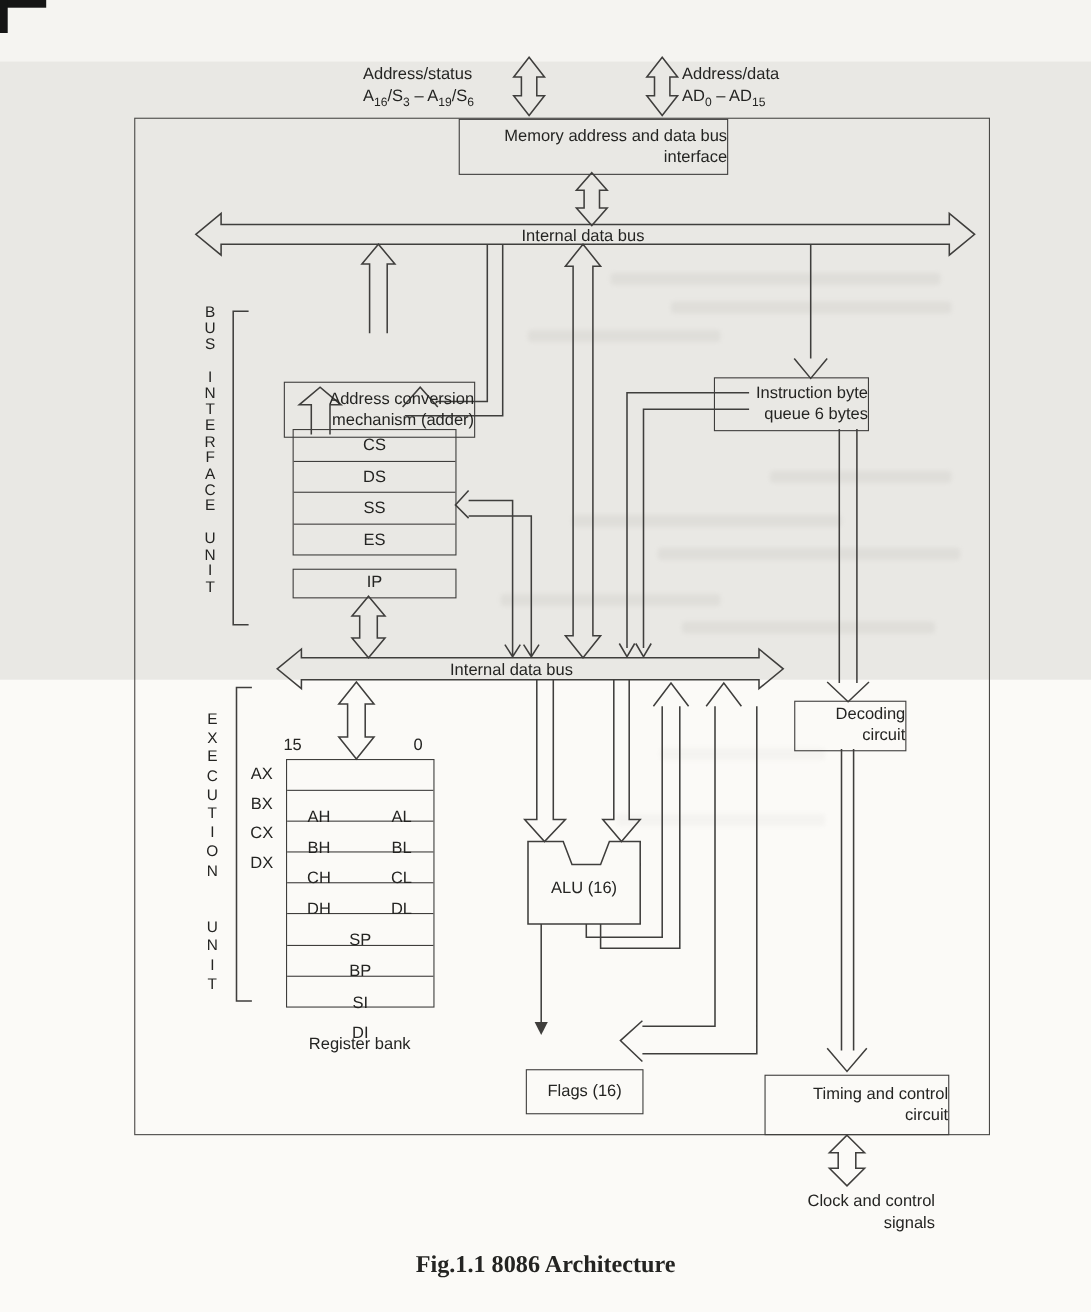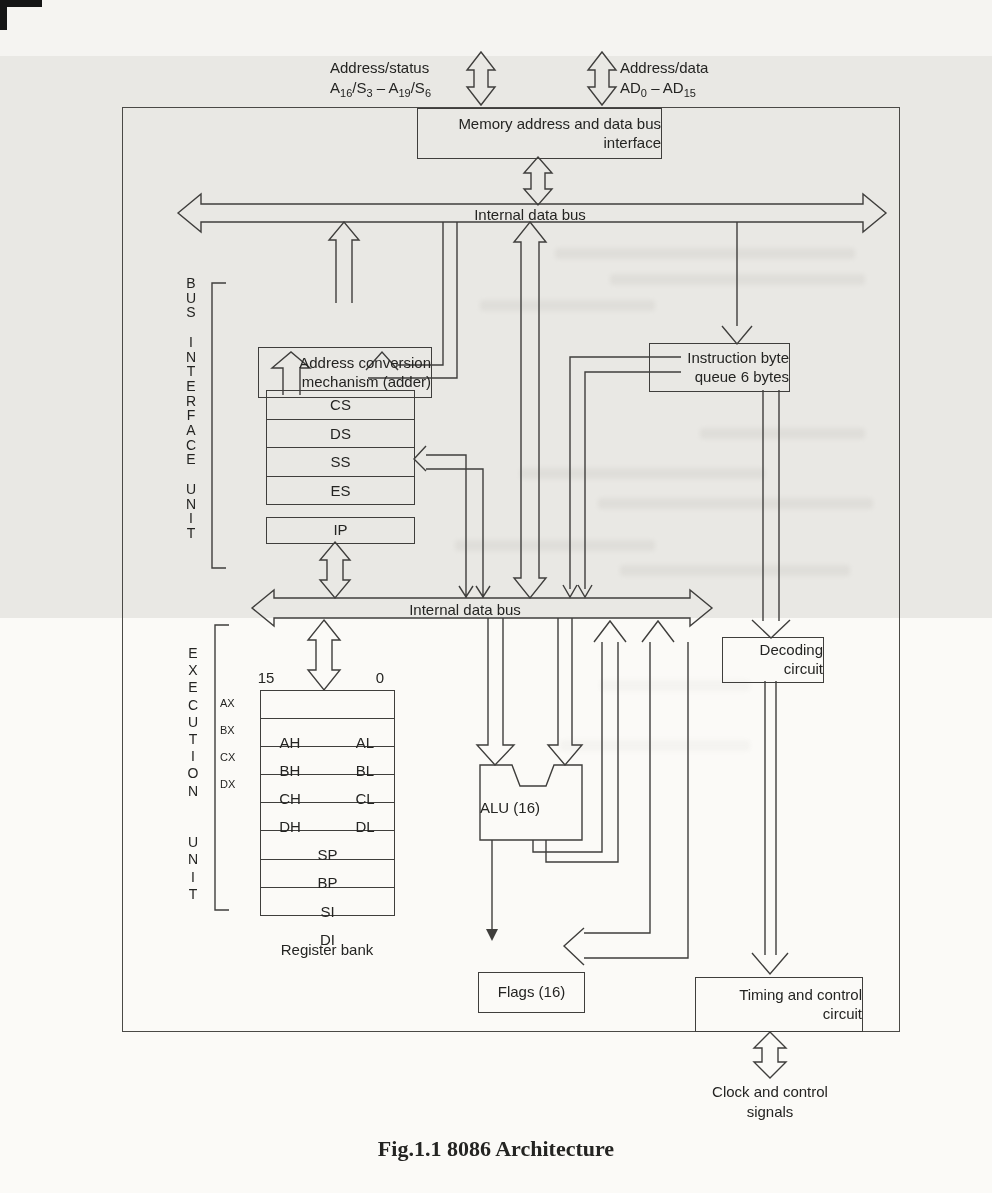--- a/index.html
+++ b/index.html
@@ -24,21 +24,21 @@
   }
   .vtext.eu{line-height:17.2px;}
   sub{font-size:11px;}
   svg.overlay{position:absolute;left:0;top:0;}
   .seg-row{height:27.5px;line-height:27.5px;text-align:center;font-size:15px;border-top:1.4px solid #3f3e3c;}
   .seg-row:first-child{border-top:none;}
   .rb-row{display:flex;height:27.1px;border-top:1.4px solid #3f3e3c;font-size:15px;}
   .rb-row:first-child{border-top:none;}
   .rb-cell{flex:1;text-align:center;line-height:25.7px;margin-top:39px;}
   .rb-cell + .rb-cell{border-left:1.4px solid #3f3e3c;padding-left:16px;}
-  .rb-label{position:absolute;width:36px;text-align:left;font-size:11px;line-height:27.1px;}
+  .rb-label{position:absolute;width:36px;text-align:center;font-size:15px;line-height:27.1px;}
   .ghost{position:absolute;background:#aeaca6;opacity:.16;filter:blur(2px);height:11px;border-radius:3px;}
   .corner{position:absolute;background:#151515;}
   .caption{
     position:absolute;font-family:"Liberation Serif","DejaVu Serif",serif;
     font-weight:bold;font-size:22px;text-align:center;
   }
 </style>
 </head>
 <body>
 
@@ -218,29 +218,29 @@
   <div class="rb-row">
     <div class="rb-cell">SI</div>
   </div>
   <div class="rb-row">
     <div class="rb-cell">DI</div>
   </div>
 </div>
 
 <div class="label" style="left:262px;top:940px;width:130px;text-align:center;">Register bank</div>
 
-<div class="label" style="left:480px;top:798px;width:102px;text-align:left;">ALU (16)</div>
+<div class="label" style="left:480px;top:798px;width:102px;text-align:center;">ALU (16)</div>
 
 <div class="box" style="left:478px;top:928px;width:105px;height:39px;margin-top:44px;">
   <span>Flags (16)</span>
 </div>
 
 <div class="box" style="left:722px;top:637px;width:100px;height:44px;">
   <span>Decoding circuit</span>
 </div>
 
 <div class="box" style="left:695px;top:977px;width:166px;height:53px;">
   <span>Timing and control circuit</span>
 </div>
 
-<div class="label" style="left:690px;top:1082px;width:160px;text-align:center;">Clock and control signals</div>
+<div class="label" style="left:690px;top:1082px;width:160px;text-align:right;">Clock and control signals</div>
 
 <div class="caption" style="left:340px;top:1136px;width:312px;">Fig.1.1 8086 Architecture</div>
 
 </body></html>

